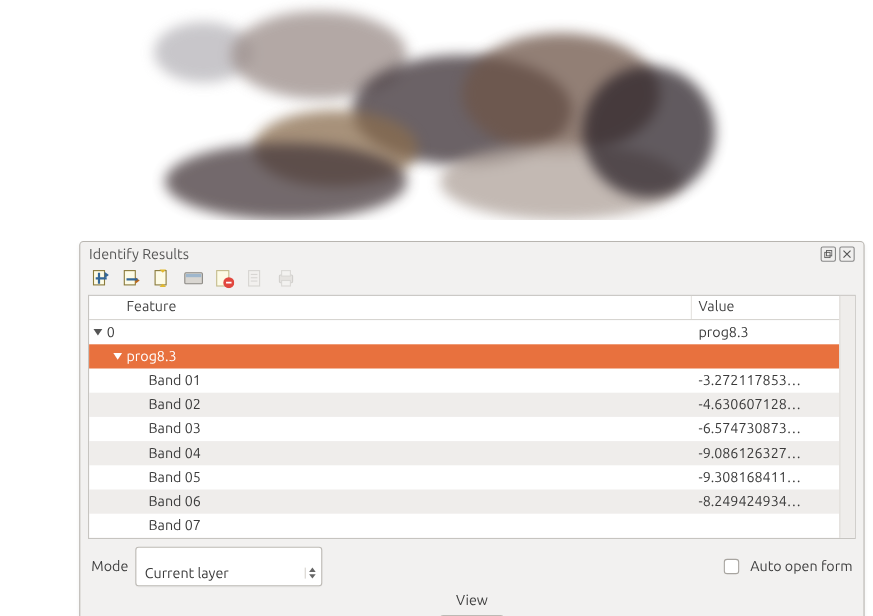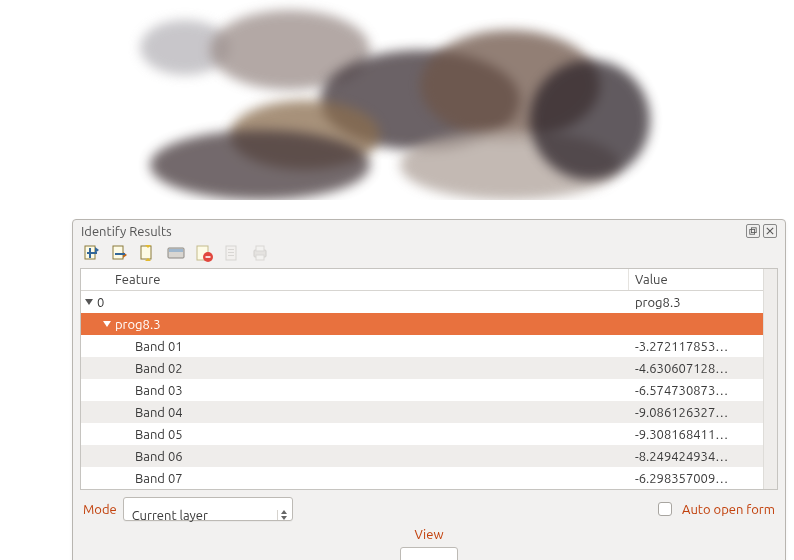--- a/index.html
+++ b/index.html
@@ -33,22 +33,22 @@
 .row-alt { background: #efedeb; }
 .row-selected { background: #e8713e; color: #fff; }
 .indent-1 { padding-left: 4px !important; }
 .indent-2 { padding-left: 22px !important; }
 .indent-3 { padding-left: 54px !important; }
 
 .tri { width: 0; height: 0; border-left: 4px solid transparent; border-right: 4px solid transparent; border-top: 6px solid #555; display: inline-block; }
 .row-selected .tri { border-top-color: #fff; }
 
 .bottom-row { display: flex; align-items: center; padding: 7px 10px 4px 10px; gap: 6px; }
-.bottom-row label { color: #c2410c; }
-.combo { display: inline-flex; align-items: center; background: #fff; border: 1px solid #bdbab5; border-radius: 3px; height: 24px; padding: 12px 2px 0 8px; box-shadow: inset 0 1px 0 #fff, 0 1px 0 rgba(0,0,0,0.03); }
+.bottom-row label { color: #404040; }
+.combo { display: inline-flex; align-items: center; background: #fff; border: 1px solid #bdbab5; border-radius: 3px; height: 36px; padding: 12px 2px 0 8px; box-shadow: inset 0 1px 0 #fff, 0 1px 0 rgba(0,0,0,0.03); }
 .combo span.sel { padding-right: 6px; }
 .combo .spin { display: flex; flex-direction: column; border-left: 1px solid #d6d3ce; padding: 0 3px; }
 .combo .spin .arr { width: 0; height: 0; border-left: 3px solid transparent; border-right: 3px solid transparent; }
 .combo .spin .arr.up { border-bottom: 4px solid #666; margin-bottom: 2px; }
 .combo .spin .arr.dn { border-top: 4px solid #666; }
 
 .check { width: 14px; height: 14px; border: 1px solid #a8a5a0; border-radius: 3px; background: #fff; display: inline-block; margin-right: 4px; vertical-align: -2px; }
 
 .help-btn { background: linear-gradient(#fafaf8,#eceae6); border: 1px solid #bdbab5; border-radius: 3px; padding: 3px 10px; cursor: pointer; color: #444; font-size: 17px; }
 .flex-spacer { flex: 1; }
@@ -190,21 +190,20 @@
           <div class="row row-alt">
             <div class="txt-feature indent-3">
               <span>Band 06</span>
             </div>
             <div class="txt-value">-8.249424934…</div>
           </div>
           <div class="row">
             <div class="txt-feature indent-3">
               <span>Band 07</span>
             </div>
-            <div class="txt-value">-6.298357009…</div>
           </div>
         </div>
     </div>
     <div class="scrollbar-col"></div>
   </div>
 
   <div class="bottom-row">
     <label>Mode</label>
     <div class="combo" style="width:170px;">
       <span class="sel">Current layer</span>

